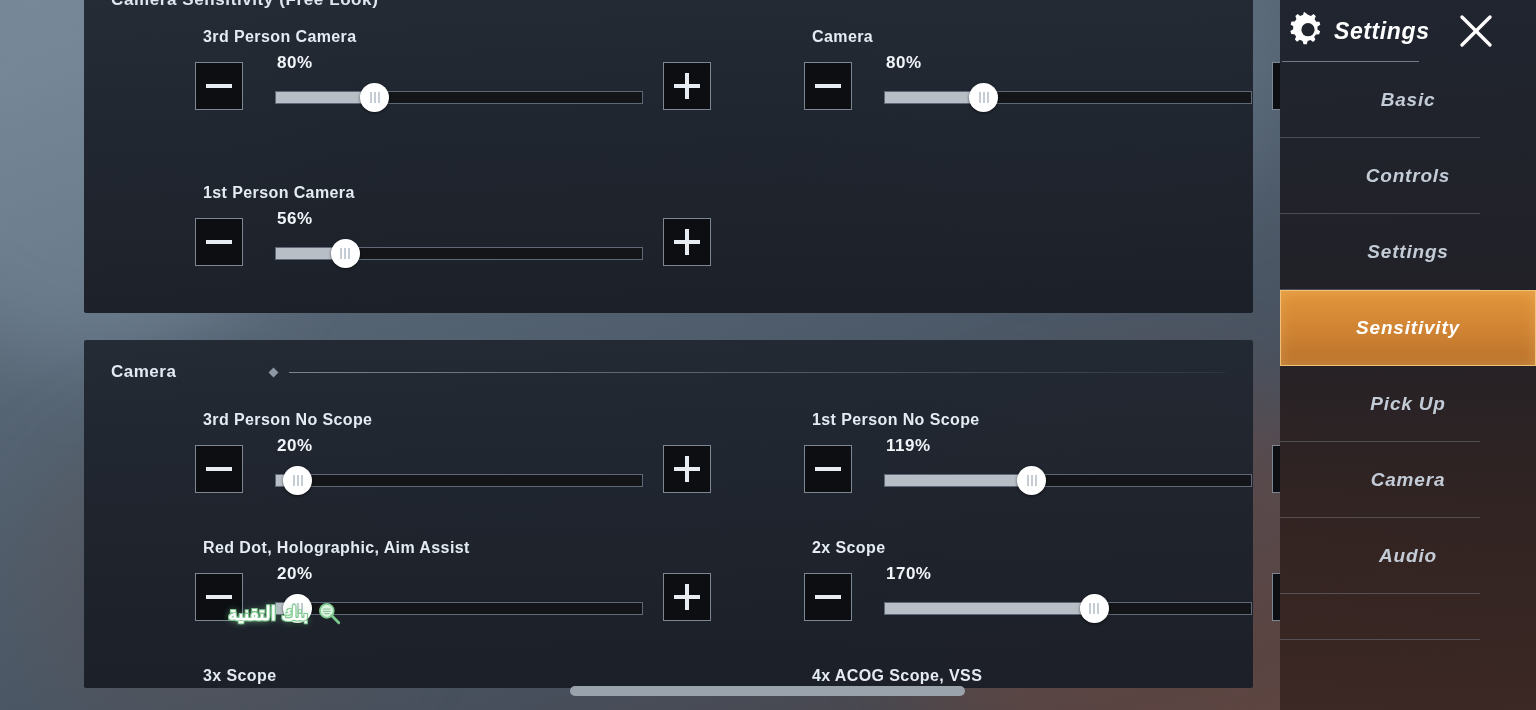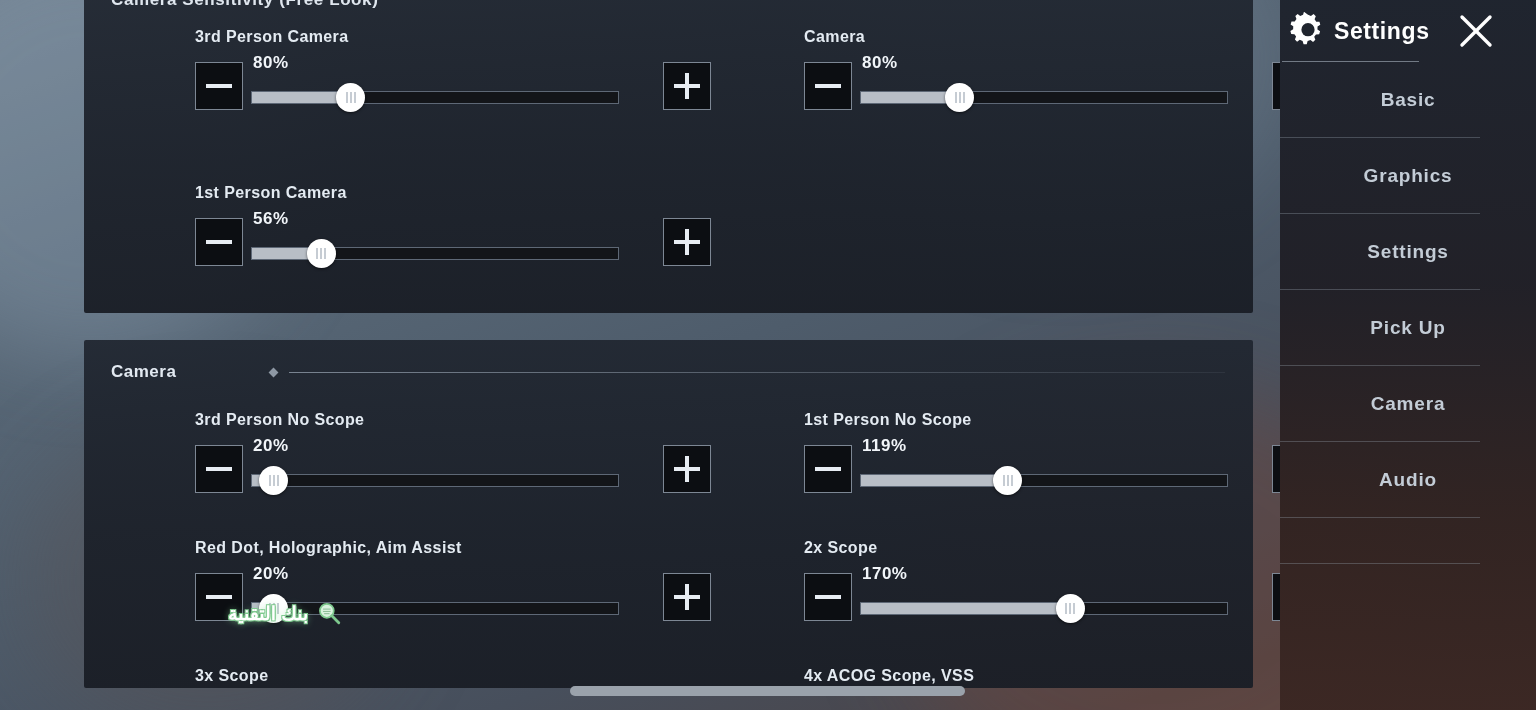--- a/index.html
+++ b/index.html
@@ -72,21 +72,21 @@
     background: linear-gradient(90deg, rgba(150,162,176,.75), rgba(150,162,176,.10));
   }
 
   
   .slider-row { position: absolute; }
   .slider-row.col-left  { left: 111px;  width: 540px; }
   .slider-row.col-right { left: 720px;  width: 540px; }
 
   .row-label {
     position: absolute;
-    left: 0; top: 0;
+    left: 8px; top: 0;
     font-size: 16px;
     font-weight: bold;
     color: #e4ebf2;
     letter-spacing: .4px;
     white-space: nowrap;
     text-align: center;
   }
   .row-control {
     position: absolute;
     left: 0; top: 34px;
@@ -111,21 +111,21 @@
     background: #e8edf3;
   }
   .step-btn .bar-v {
     position: absolute;
     width: 4px; height: 26px;
     background: #e8edf3;
   }
 
   .slide-wrap {
     position: absolute;
-    left: 56px; top: 0;
+    left: 80px; top: 0;
     width: 368px; height: 48px;
   }
   .slide-value {
     position: absolute;
     left: 2px; top: -9px;
     font-size: 17px;
     font-weight: bold;
     color: #f1f5f9;
     letter-spacing: .5px;
     white-space: nowrap;
@@ -200,20 +200,21 @@
     border-radius: 5px;
     background: #9aa2ab;
   }
 
   
   #sidebar {
     position: absolute;
     right: 0; top: 0;
     width: 256px; height: 710px;
     background: linear-gradient(180deg, rgba(30,35,45,.97) 0%, rgba(32,31,38,.97) 40%, rgba(48,34,32,.95) 72%, rgba(58,38,34,.95) 100%);
+    font-style: italic;
   }
   #sidebar-header {
     position: relative;
     height: 62px;
     display: flex;
     align-items: center;
     padding-left: 6px;
   }
   #sidebar-header .gear-icon { width: 44px; height: 44px; flex: 0 0 auto; }
   #sidebar-header .title {
@@ -492,25 +493,28 @@
       <line x1="8" y1="8" x2="36" y2="36" stroke="#ffffff" stroke-width="3.4" stroke-linecap="round"></line>
       <line x1="36" y1="8" x2="8" y2="36" stroke="#ffffff" stroke-width="3.4" stroke-linecap="round"></line>
     </svg>
     <div id="header-underline"></div>
   </div>
 
   <div class="nav-item">
     <span>Basic</span>
   </div>
   <div class="nav-item">
-    <span>Graphics</span>
+    <span>Controls</span>
   </div>
   <div class="nav-item">
     <span>Settings</span>
   </div>
+  <div class="nav-item selected">
+    <span>Sensitivity</span>
+  </div>
   <div class="nav-item">
     <span>Pick Up</span>
   </div>
   <div class="nav-item">
     <span>Camera</span>
   </div>
   <div class="nav-item">
     <span>Audio</span>
   </div>
   <div class="nav-item partial"></div>

